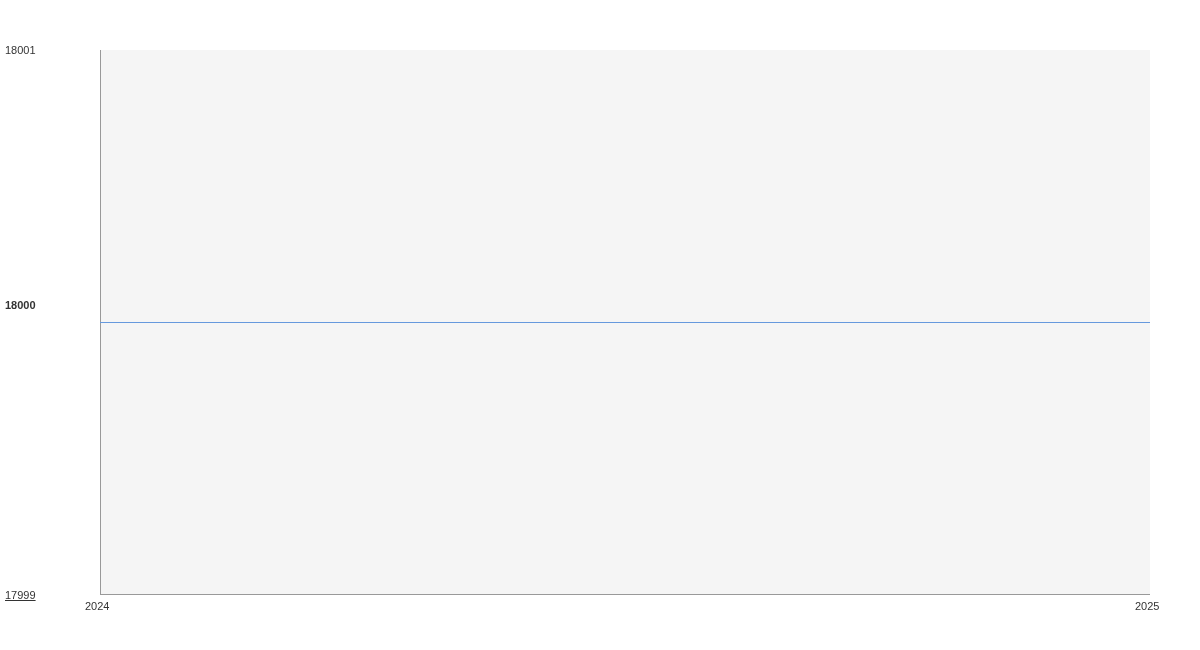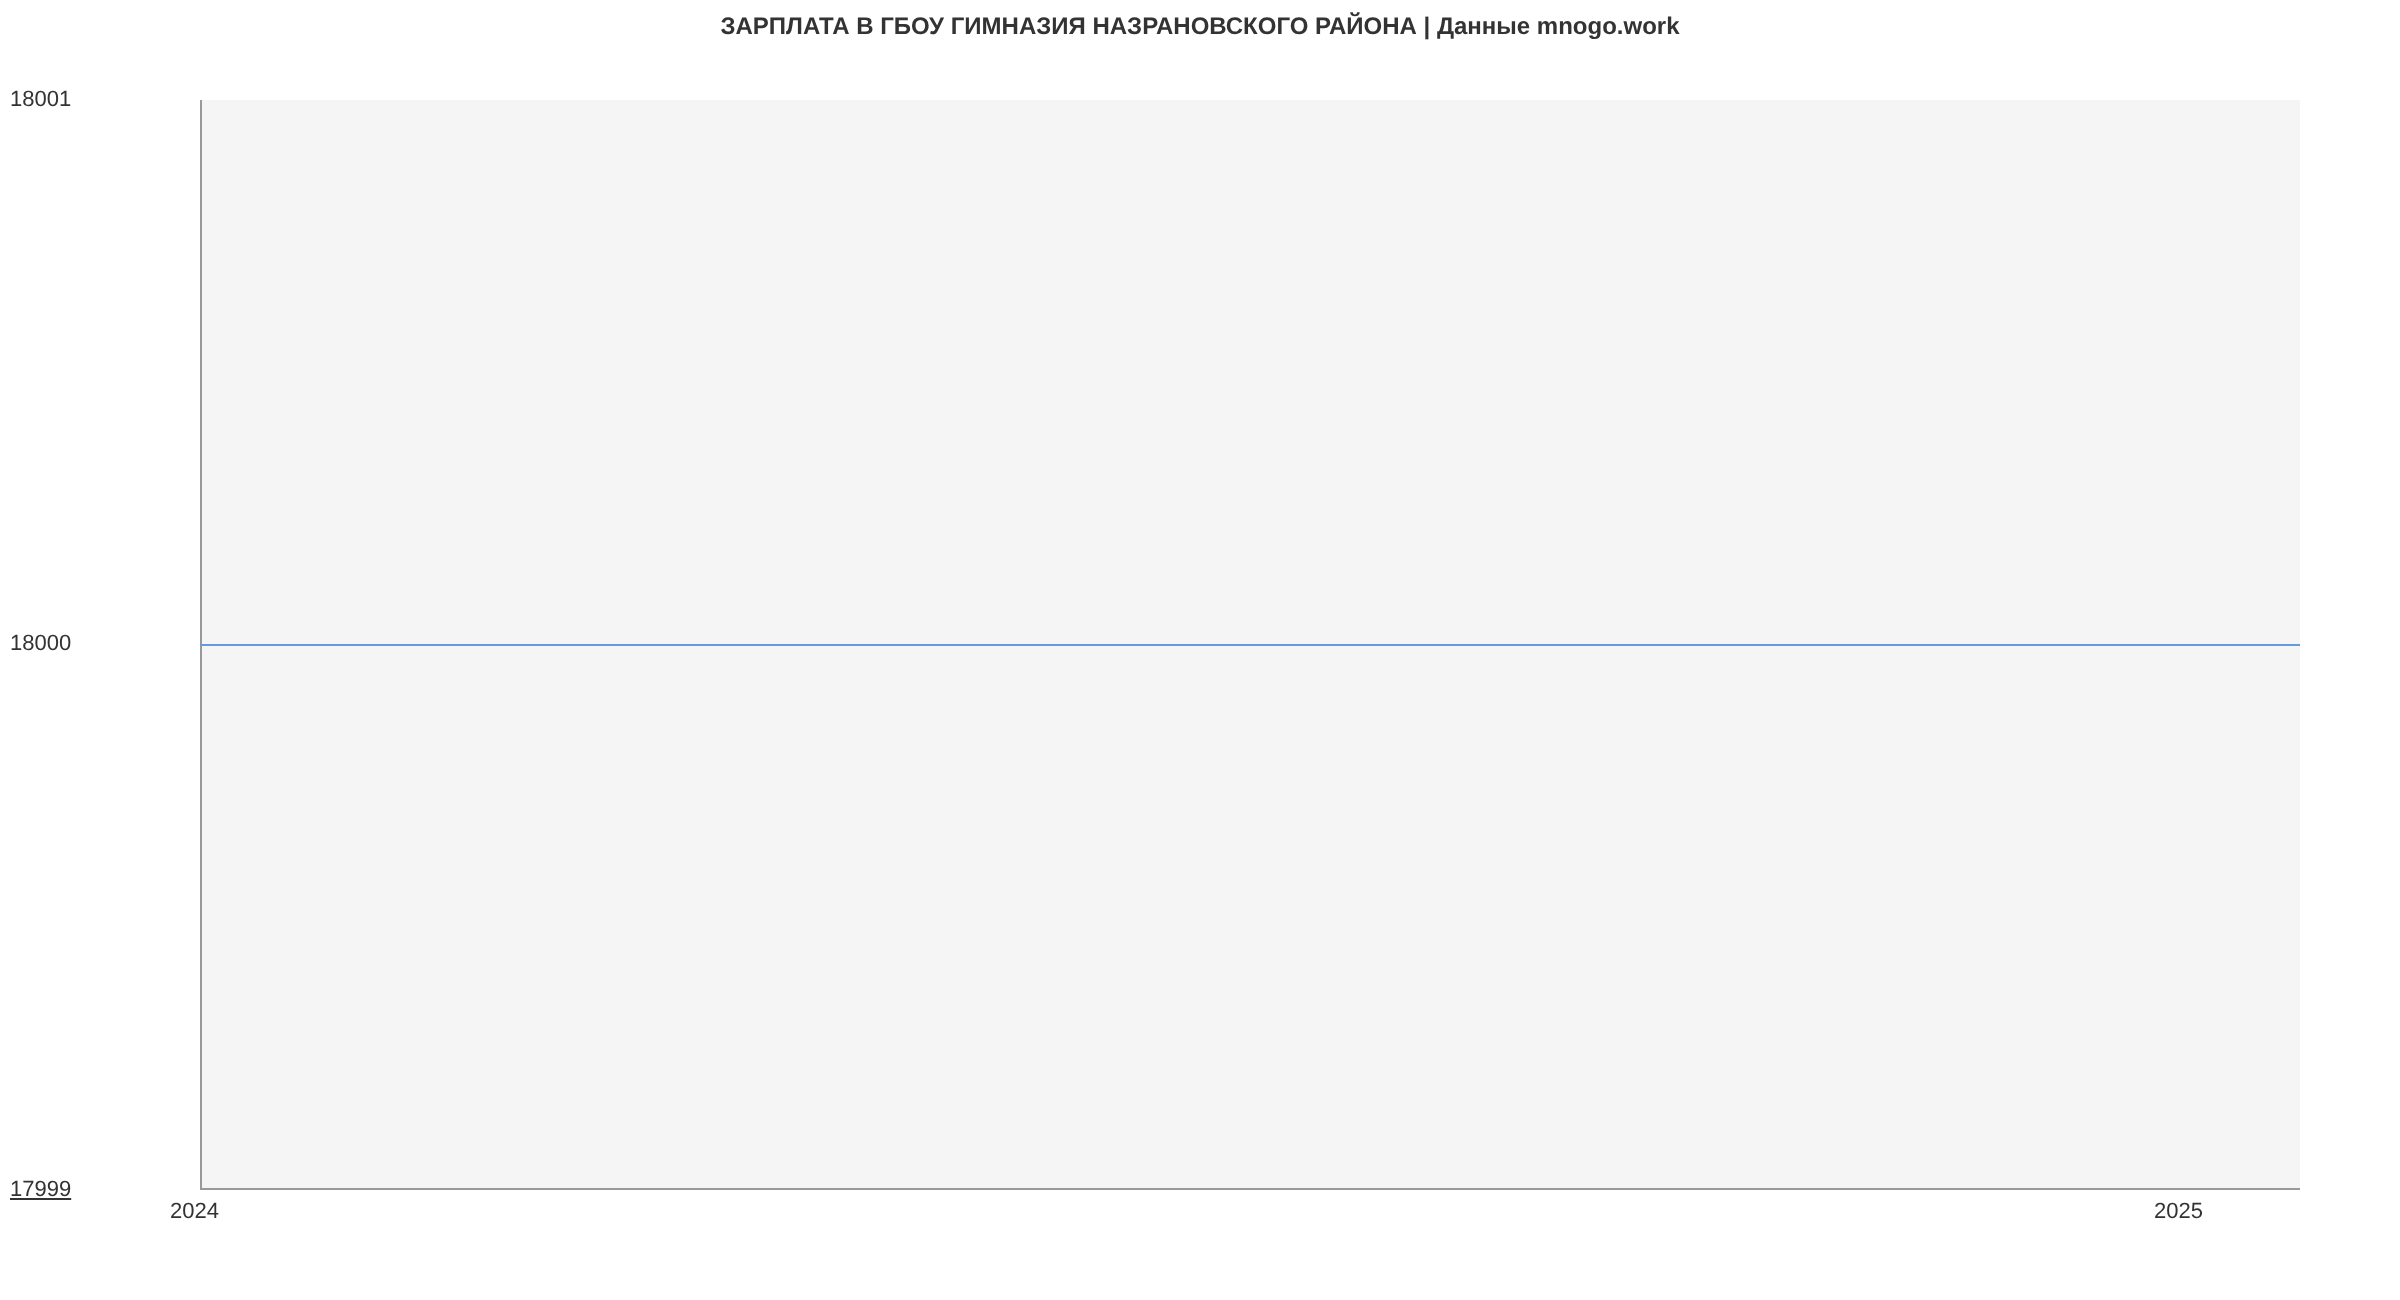--- a/index.html
+++ b/index.html
@@ -59,26 +59,25 @@
     width: 1050px;
     height: 0;
     border-top: 1.5px solid #6699dd;
   }
 </style>
 </head>
 <body>
 
 <div class="chart-wrap">
 
-  <div class="title">ЗАРПЛАТА В ГБОУ ГИМНАЗИЯ НАЗРАНОВСКОГО РАЙОНА | Данные mnogo.work</div>
 
   <div class="plot-area"></div>
 
   <div class="y-tick-label" style="top:50px;">18001</div>
-  <div class="y-tick-label" style="top:322px;">18000</div>
+  <div class="y-tick-label" style="top:305px;font-weight:bold;">18000</div>
   <div class="y-tick-label" style="top:595px;text-decoration:underline;">17999</div>
 
   <div class="x-tick-label" style="left:85px;">2024</div>
-  <div class="x-tick-label" style="left:1077px;">2025</div>
+  <div class="x-tick-label" style="left:1135px;">2025</div>
 
   <div class="data-line" style="top:322px;"></div>
 
 </div>
 
 </body></html>

